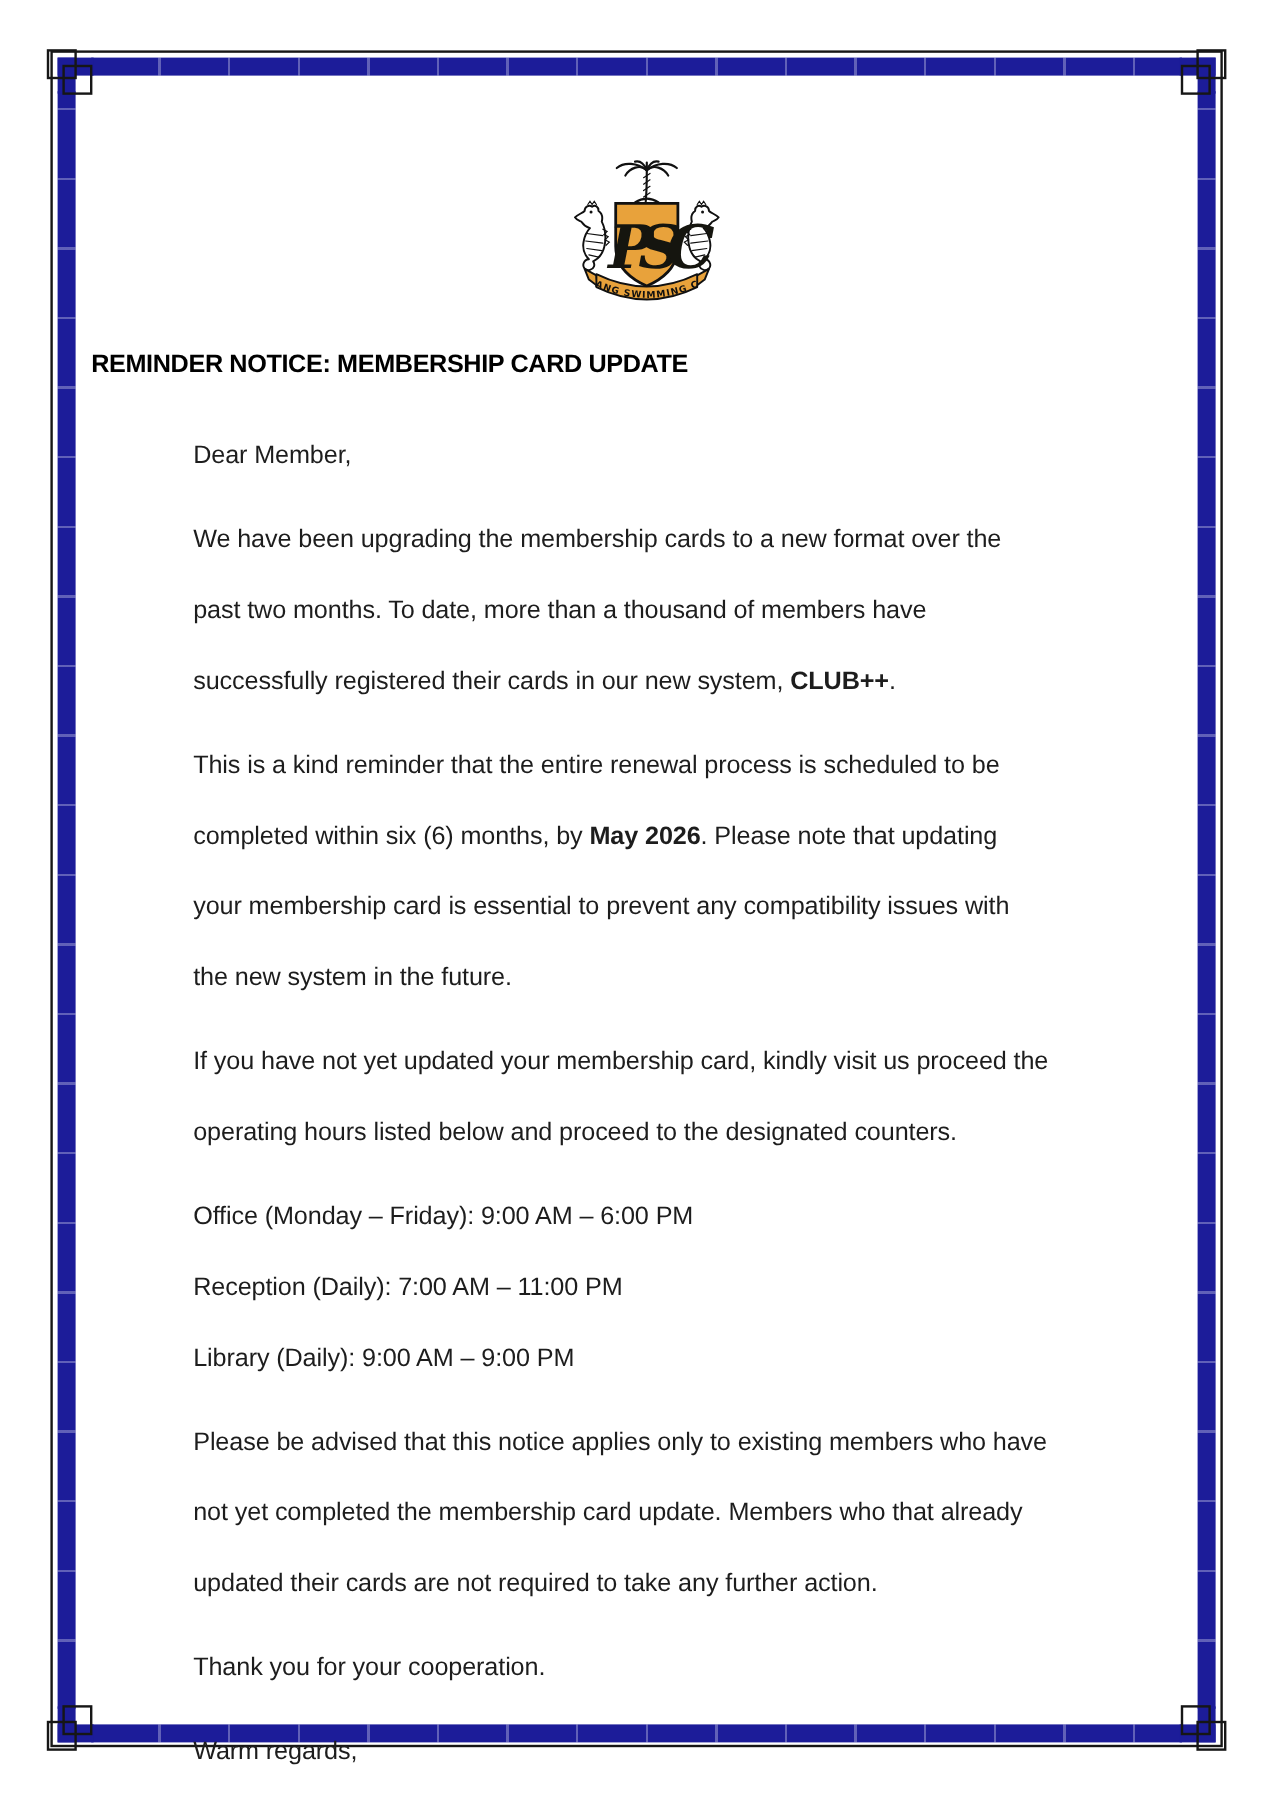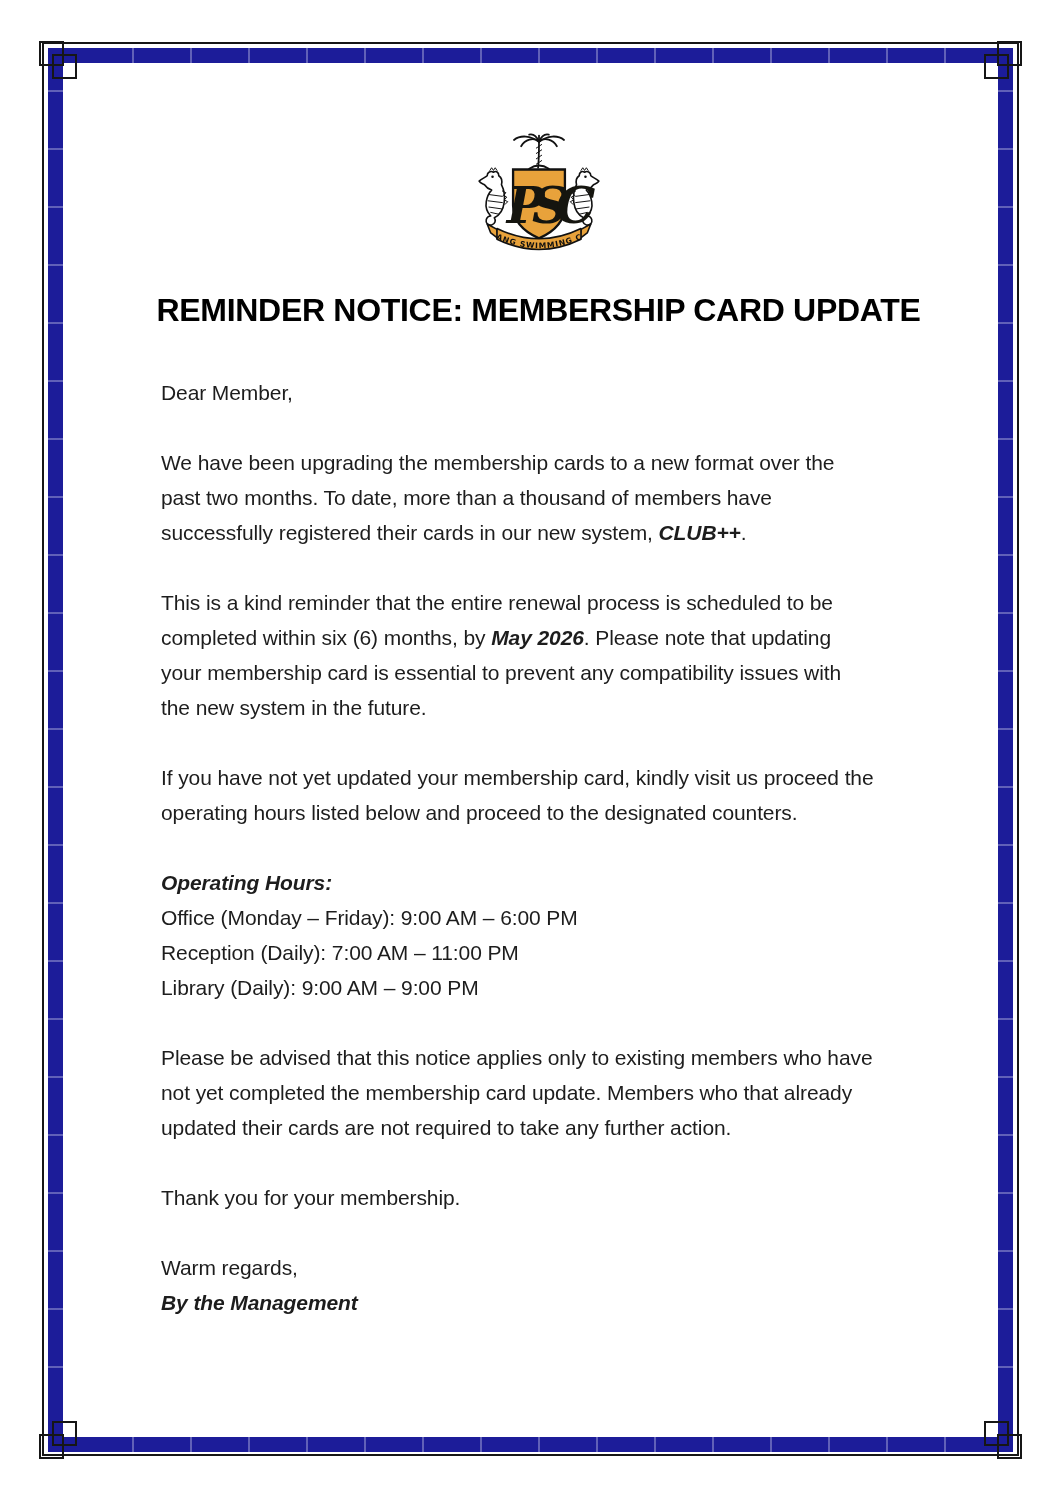--- a/index.html
+++ b/index.html
@@ -39,30 +39,30 @@
   .corner.bl{left:0;bottom:0;transform:scaleY(-1);}
   .corner.br{right:0;bottom:0;transform:scale(-1,-1);}
   .corner .hstub{position:absolute;left:48px;top:48px;width:30px;height:15px;background:var(--border_navy);}
   .corner .vstub{position:absolute;left:48px;top:48px;width:15px;height:30px;background:var(--border_navy);}
   .corner .sqA{position:absolute;left:39px;top:41px;width:21px;height:21px;border:2.5px solid var(--border_line);}
   .corner .sqB{position:absolute;left:52px;top:54px;width:21px;height:21px;border:2.5px solid var(--border_line);}
   
   .content{position:absolute;left:16px;top:0;right:0;}
   .logo{margin-top:132px;display:flex;justify-content:center;}
   .title{
-    margin:34px 60px 0 60px;text-align:center;
-    font-size:32px;font-weight:700;letter-spacing:-0.3px;color:var(--title);
+    margin:34px 60px 0 60px;text-align:left;
+    font-size:21px;font-weight:700;letter-spacing:-0.3px;color:var(--title);
   }
   .block{margin:35px 100px 0 145px;}
   .block.first{margin-top:46px;}
   .line{
     font-size:21px;line-height:35px;color:var(--text);
-    white-space:nowrap;letter-spacing:-0.1px;
-  }
-  .b{font-weight:700;font-style:italic;}
+    white-space:nowrap;letter-spacing:-0.1px;margin-top:24px;
+  }
+  .b{font-weight:700;}
   
   .crest-stroke{fill:none;stroke:var(--crest_outline);stroke-width:2;stroke-linecap:round;stroke-linejoin:round;}
   .crest-thin{fill:none;stroke:var(--crest_outline);stroke-width:1.1;stroke-linecap:round;}
   .crest-shield{fill:var(--crest_orange);stroke:var(--crest_outline);stroke-width:2.6;}
   .crest-ribbon{fill:var(--crest_orange);stroke:var(--crest_outline);stroke-width:1.8;stroke-linejoin:round;}
   .crest-white{fill:#ffffff;stroke:var(--crest_outline);stroke-width:1.8;stroke-linejoin:round;}
   .crest-mono{font-family:"DejaVu Serif","Liberation Serif",serif;font-style:italic;font-weight:700;fill:#15150f;}
   .crest-banner{font-family:"DejaVu Sans","Liberation Sans",sans-serif;font-weight:700;font-size:8.6px;letter-spacing:1px;fill:#101010;}
 </style>
 </head>
@@ -169,34 +169,33 @@
       <div class="line"><span>your membership card is essential to prevent any compatibility issues with</span></div>
       <div class="line"><span>the new system in the future.</span></div>
     </div>
 
     <div class="block">
       <div class="line">If you have not yet updated your membership card, kindly visit us proceed the</div>
       <div class="line">operating hours listed below and proceed to the designated counters.</div>
     </div>
 
     <div class="block">
-      <div class="line b">Operating Hours:</div>
       <div class="line">Office (Monday – Friday): 9:00 AM – 6:00 PM</div>
       <div class="line">Reception (Daily): 7:00 AM – 11:00 PM</div>
       <div class="line">Library (Daily): 9:00 AM – 9:00 PM</div>
     </div>
 
     <div class="block">
       <div class="line">Please be advised that this notice applies only to existing members who have</div>
       <div class="line">not yet completed the membership card update. Members who that already</div>
       <div class="line">updated their cards are not required to take any further action.</div>
     </div>
 
     <div class="block">
-      <div class="line">Thank you for your membership.</div>
+      <div class="line">Thank you for your cooperation.</div>
     </div>
 
     <div class="block">
       <div class="line">Warm regards,</div>
       <div class="line b">By the Management</div>
     </div>
 
   </div>
 </div>
 

